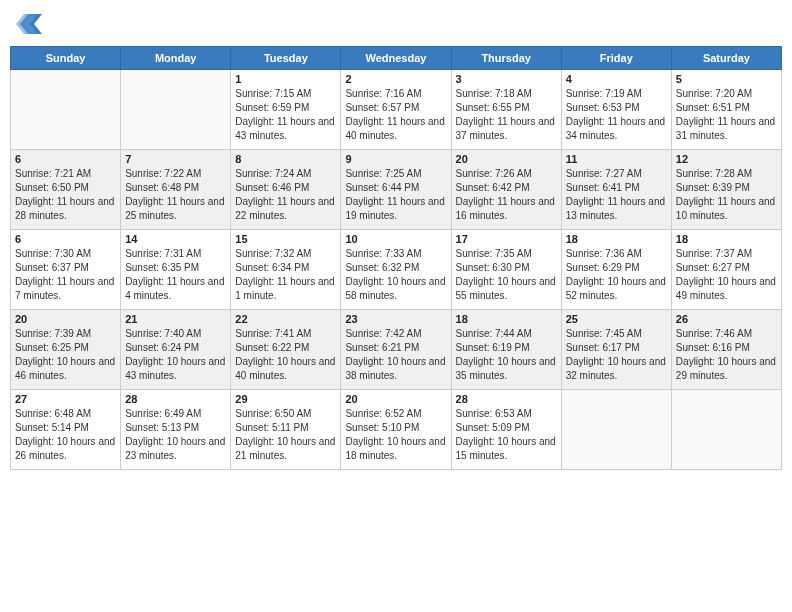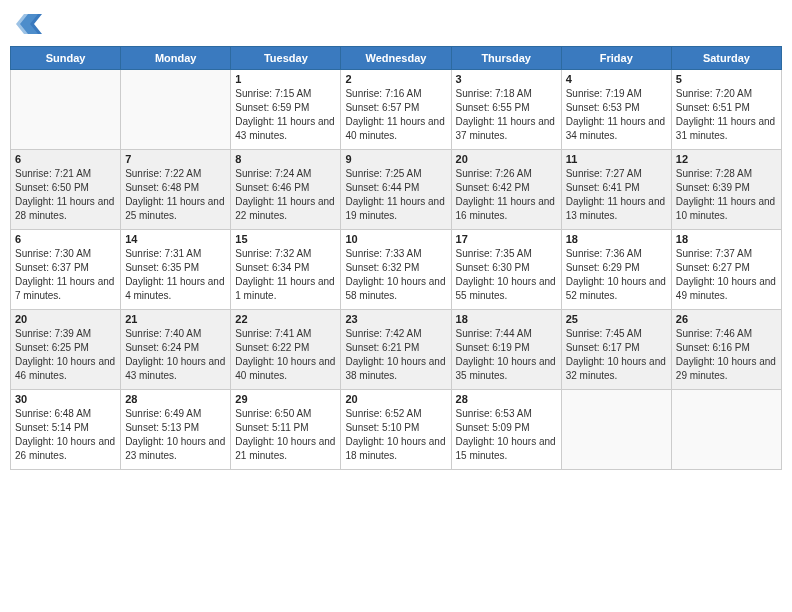--- a/index.html
+++ b/index.html
@@ -235,21 +235,21 @@
           <div class="day-number">25</div>
           <div class="day-info">Sunrise: 7:45 AM<br>Sunset: 6:17 PM<br>Daylight: 10 hours and 32 minutes.</div>
         </td>
         <td>
           <div class="day-number">26</div>
           <div class="day-info">Sunrise: 7:46 AM<br>Sunset: 6:16 PM<br>Daylight: 10 hours and 29 minutes.</div>
         </td>
       </tr>
       <tr>
         <td>
-          <div class="day-number">30</div>
+          <div class="day-number">27</div>
           <div class="day-info">Sunrise: 6:48 AM<br>Sunset: 5:14 PM<br>Daylight: 10 hours and 26 minutes.</div>
         </td>
         <td>
           <div class="day-number">28</div>
           <div class="day-info">Sunrise: 6:49 AM<br>Sunset: 5:13 PM<br>Daylight: 10 hours and 23 minutes.</div>
         </td>
         <td>
           <div class="day-number">29</div>
           <div class="day-info">Sunrise: 6:50 AM<br>Sunset: 5:11 PM<br>Daylight: 10 hours and 21 minutes.</div>
         </td>

